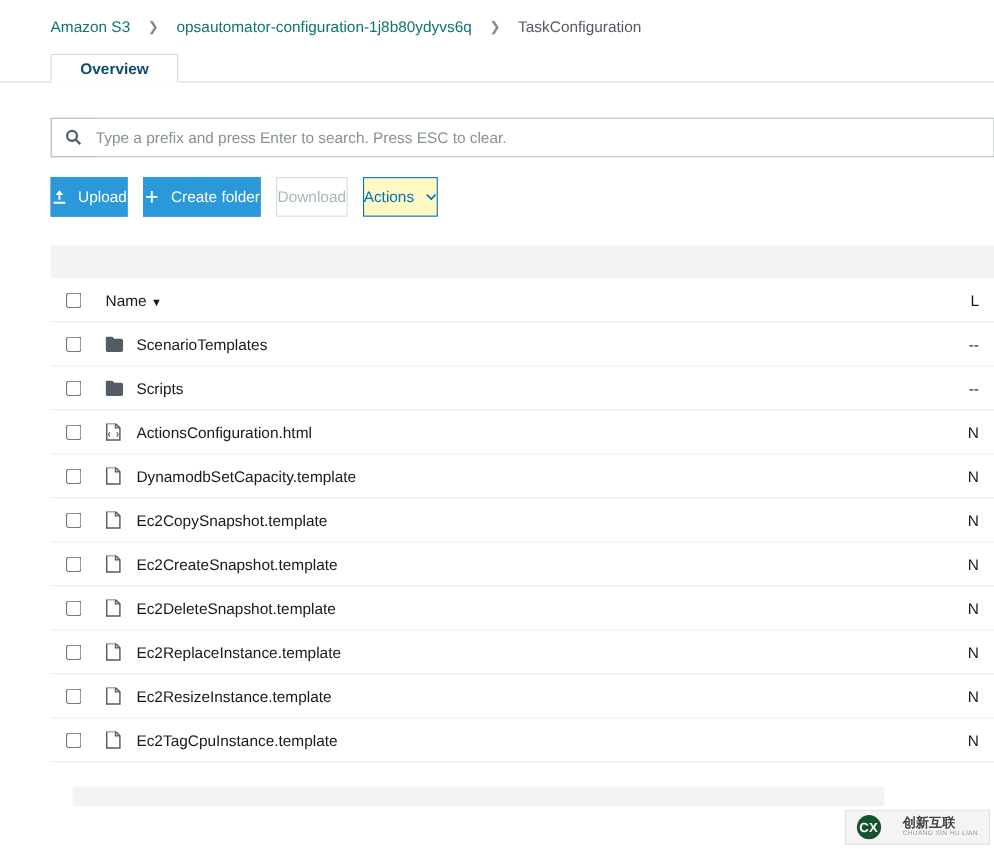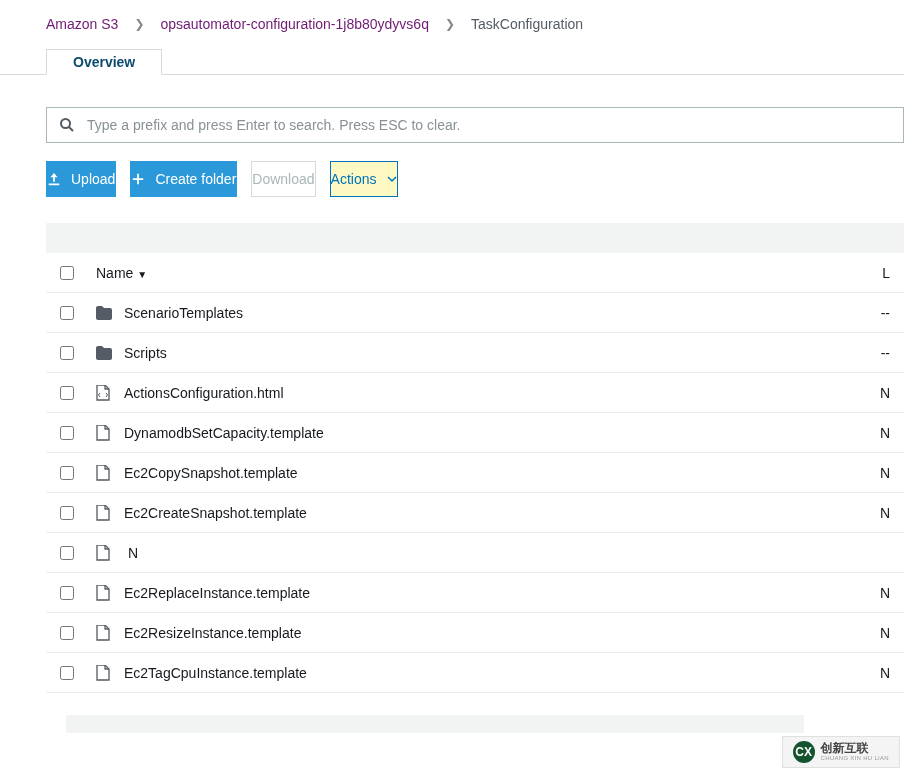--- a/index.html
+++ b/index.html
@@ -10,21 +10,21 @@
   background: #fff;
   width: 904px;
 }
 .breadcrumbs {
   padding: 16px 0 16px 46px;
   display: flex;
   align-items: center;
   gap: 16px;
   font-size: 14px;
 }
-.breadcrumbs a { color: #701a75; text-decoration: none; }
+.breadcrumbs a { color: #0f766e; text-decoration: none; }
 .breadcrumbs .sep { color: #888; font-size: 12px; }
 .breadcrumbs .current { color: #545b64; }
 
 .tab-bar {
   border-bottom: 1px solid #d5dbdb;
   padding-left: 46px;
 }
 .tab {
   display: inline-block;
   border: 1px solid #d5dbdb;
@@ -141,21 +141,21 @@
 }
 .watermark .wm-icon {
   width: 22px; height: 22px;
   border-radius: 50%;
   background: #14532d;
   color: #fff;
   display:flex;align-items:center;justify-content:center;
   font-weight:700;
   font-size:12px;
 }
-.wm-text { line-height: 1.1; }
+.wm-text { line-height: 1.1; margin-left: 14px; }
 .wm-text .ch { font-size: 12px; font-weight: 700; color:#444;}
 .wm-text .en { font-size: 6px; color:#999; letter-spacing:0.3px;}
 
 svg { display: block; }
 </style>
 </head>
 <body>
 
 <div class="breadcrumbs">
   <a href="#">Amazon S3</a>
@@ -304,20 +304,21 @@
         <div class="table-row">
           <div class="col-check">
             <input type="checkbox" style="">
           </div>
           <div class="col-icon">
             <svg width="14" height="16" viewBox="0 0 14 16">
               <path d="M1 0 H9 L13 4 V15 H1 Z" fill="none" stroke="#545b64" stroke-width="1.3"></path>
               <path d="M9 0 V4 H13" fill="none" stroke="#545b64" stroke-width="1.3"></path>
             </svg>
           </div>
+          <div class="col-name">Ec2DeleteSnapshot.template</div>
           <div class="col-last">N</div>
         </div>
         <div class="table-row">
           <div class="col-check">
             <input type="checkbox" style="">
           </div>
           <div class="col-icon">
             <svg width="14" height="16" viewBox="0 0 14 16">
               <path d="M1 0 H9 L13 4 V15 H1 Z" fill="none" stroke="#545b64" stroke-width="1.3"></path>
               <path d="M9 0 V4 H13" fill="none" stroke="#545b64" stroke-width="1.3"></path>

